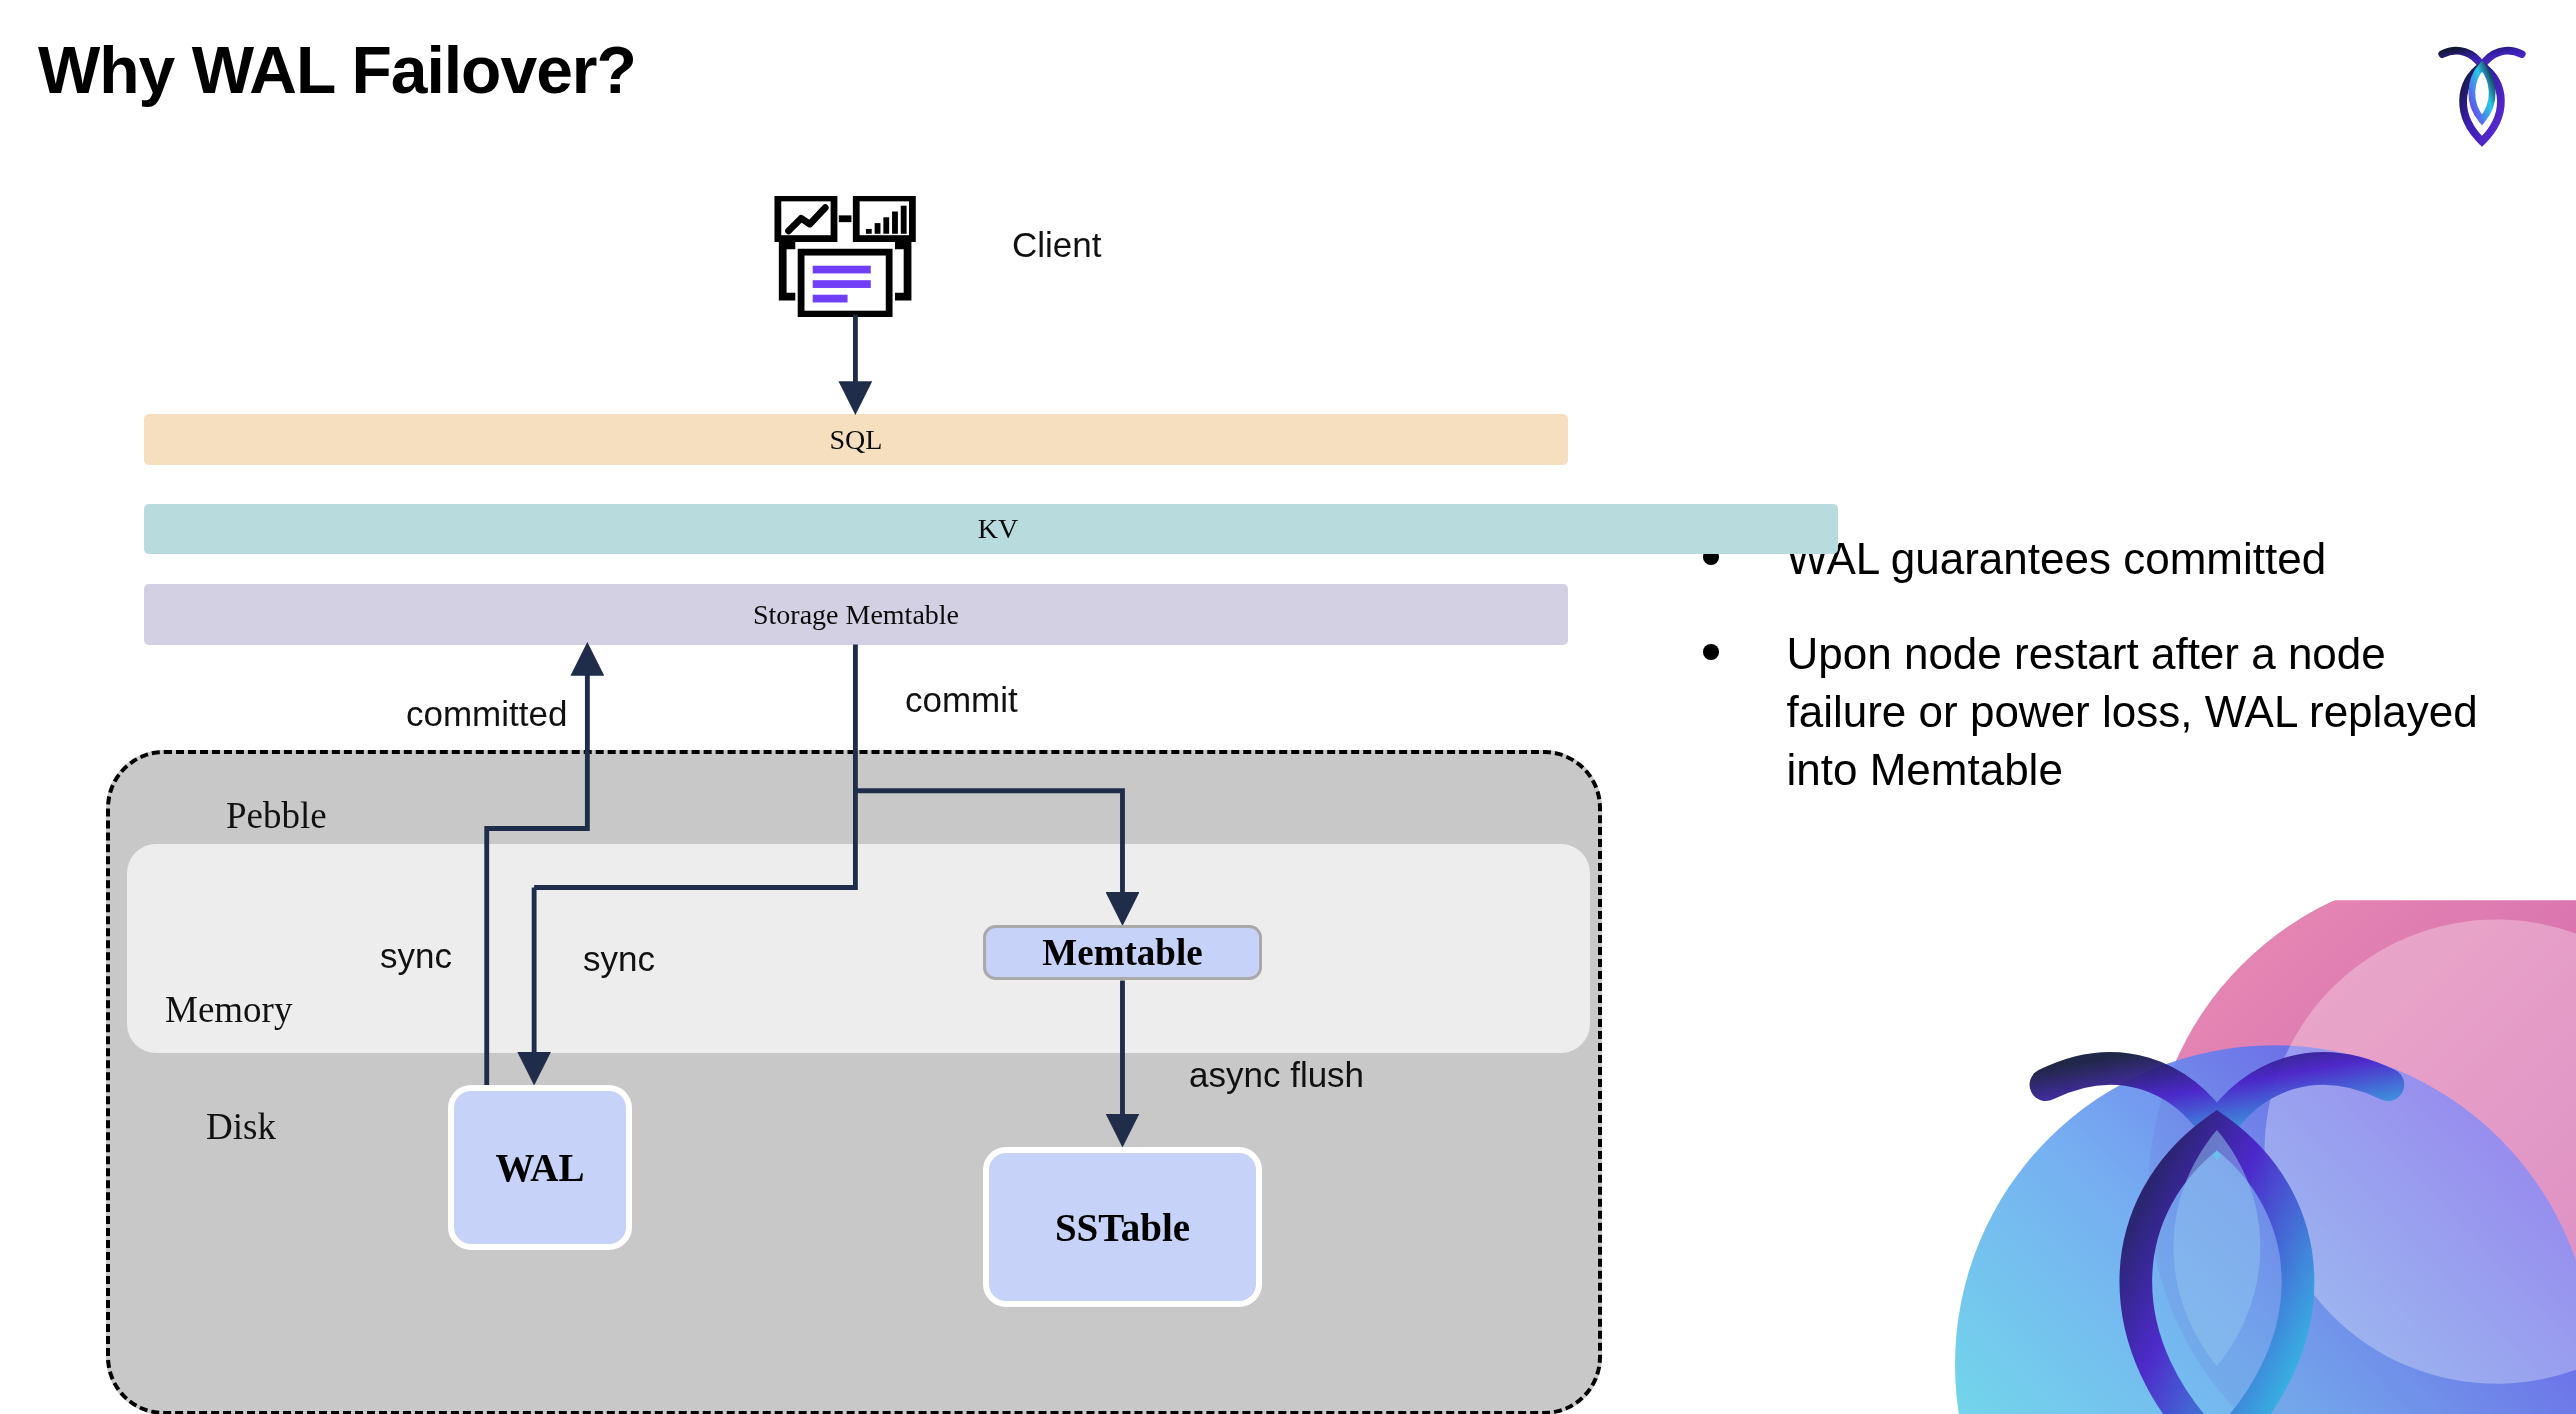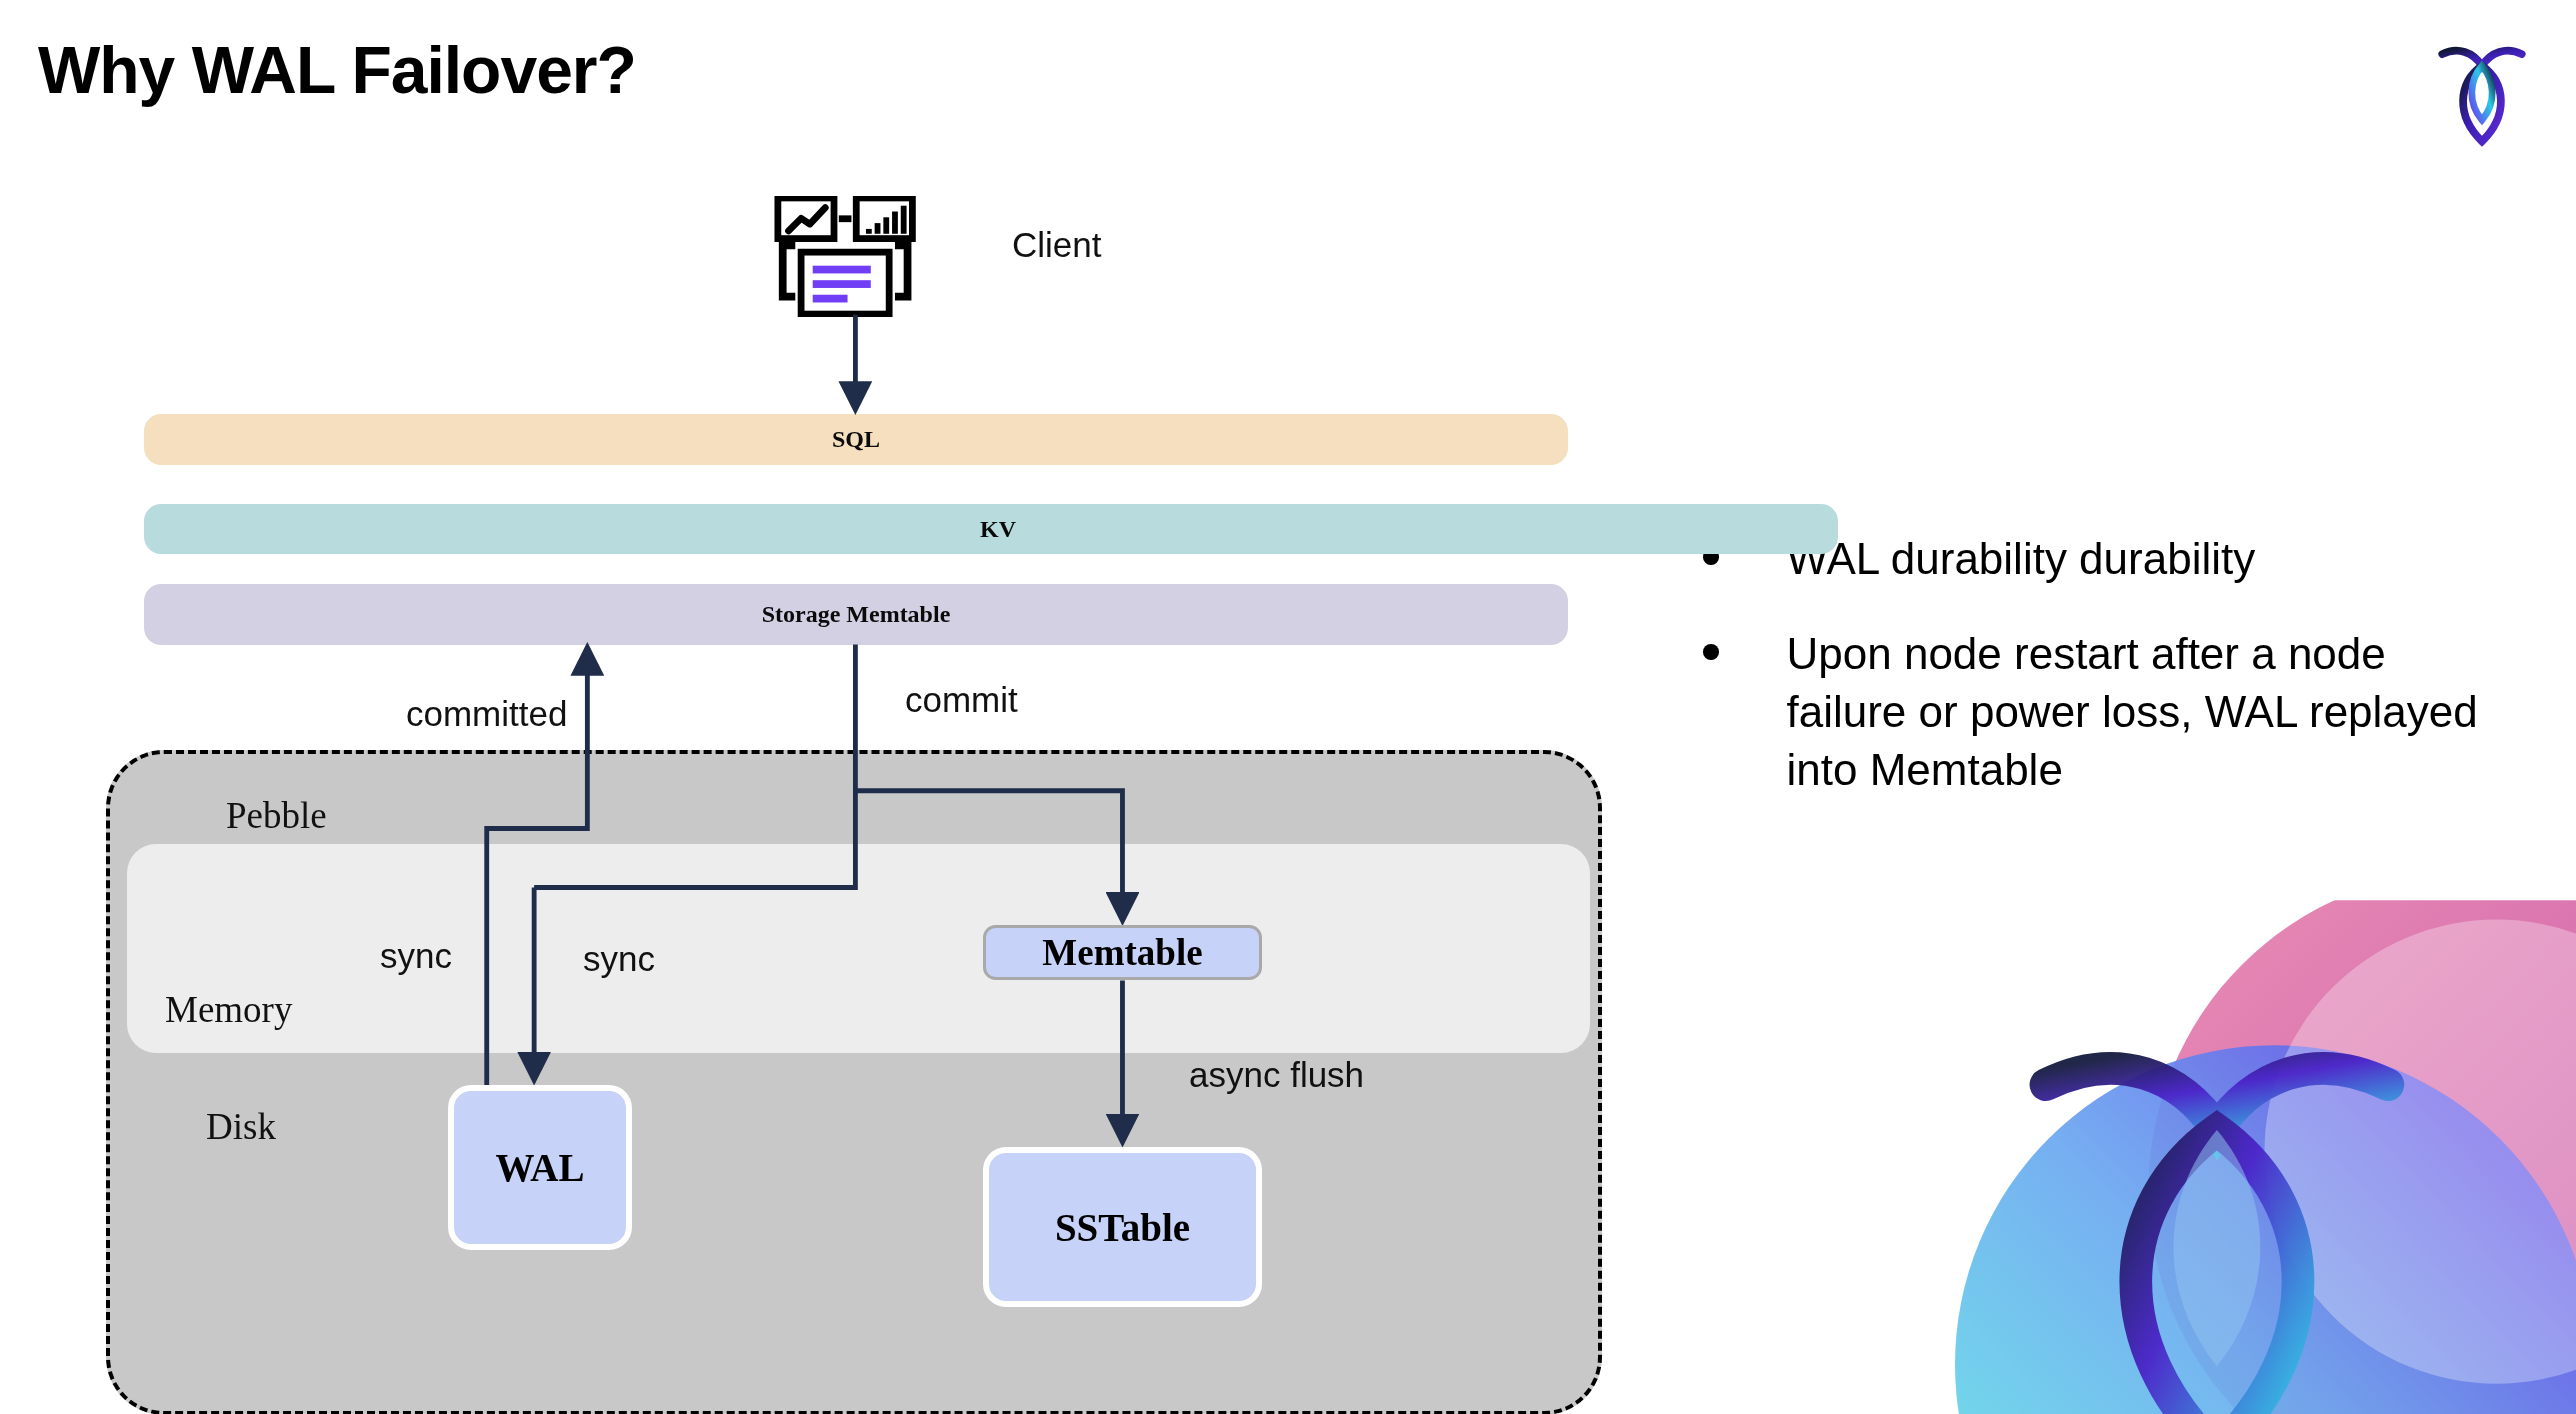--- a/index.html
+++ b/index.html
@@ -27,23 +27,23 @@
   #bullet-list{position:absolute;left:1703px;top:530px;width:803px;}
   .bullet-row{display:flex;align-items:flex-start;margin-bottom:37px;}
   .bullet-dot{width:15.5px;height:15.5px;border-radius:50%;background:#000;
               flex:0 0 15.5px;margin-top:19.4px;}
   .bullet-text{margin-left:68px;font-family:"Liberation Sans",sans-serif;
                font-size:44px;line-height:1.32;color:#000;}
 
   
   #diagram{position:absolute;left:0;top:0;width:1645px;height:1415px;}
 
-  .layer-bar{position:absolute;border-radius:17px;
+  .layer-bar{position:absolute;border-radius:5px;
              display:flex;align-items:center;justify-content:center;
-             font-family:"Liberation Serif",serif;font-size:24px;color:#0b0b0b;font-weight:bold;}
+             font-family:"Liberation Serif",serif;font-size:28px;color:#0b0b0b;}
   #layer-sql{left:144px;top:414px;width:1424px;height:51px;background:#F5DFBE;}
   #layer-kv{left:144px;top:504px;width:1680px;height:50px;background:#B8DCDE;padding-left:14px;}
   #layer-storage{left:144px;top:584px;width:1424px;height:61px;background:#D4D0E4;}
 
   
   #pebble-container{position:absolute;left:106px;top:750px;width:1496px;height:665px;
       background:#C8C8C8;border:4.8px dashed #000000;
       border-top-left-radius:58px;border-top-right-radius:58px;
       border-bottom-left-radius:58px;border-bottom-right-radius:58px;
       box-sizing:border-box;}
@@ -141,21 +141,21 @@
         <path d="M8 -24 C-34 6 -36 62 8 104 C52 62 50 6 8 -24 Z" fill="none" stroke="url(#wg3)" stroke-width="13"></path>
         <path d="M8 -24 C-14 2 -16 40 8 70 C32 40 30 2 8 -24 Z" fill="#8FC4F0" opacity="0.55"></path>
         <line x1="8" y1="36" x2="8" y2="104" stroke="url(#wg3)" stroke-width="12"></line>
       </g>
     </g>
   </svg>
 
   <div id="bullet-list">
     <div class="bullet-row">
       <div class="bullet-dot"></div>
-      <div class="bullet-text">WAL durability durability</div>
+      <div class="bullet-text">WAL guarantees committed</div>
     </div>
     <div class="bullet-row">
       <div class="bullet-dot"></div>
       <div class="bullet-text">Upon node restart after a node failure or power loss, WAL replayed into Memtable</div>
     </div>
   </div>
 
   <div id="diagram">
 
     <svg id="client-icon" viewBox="0 0 155 125">

